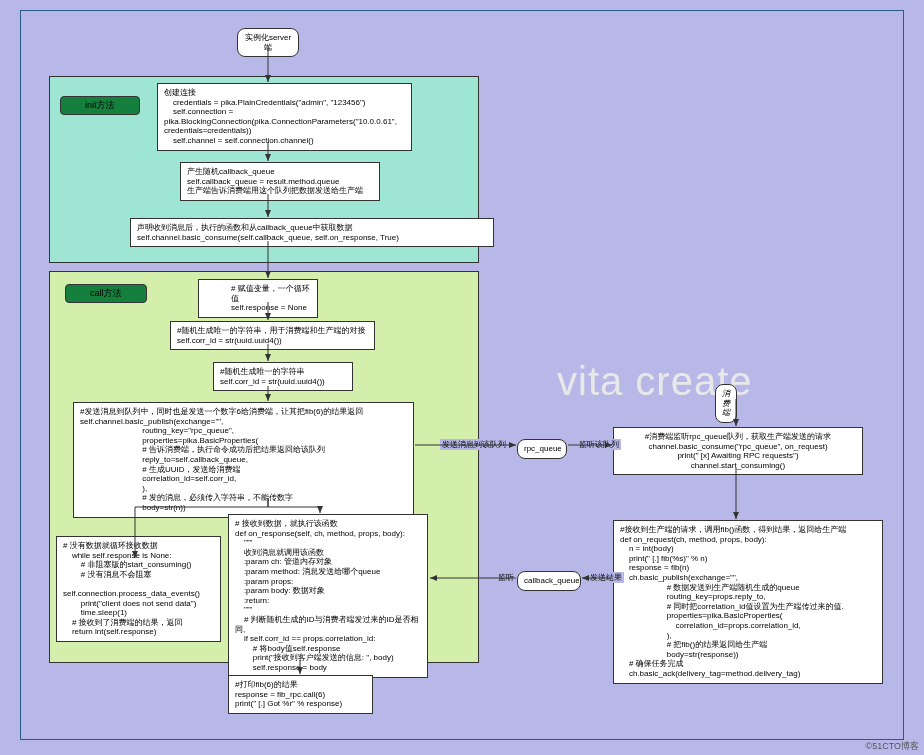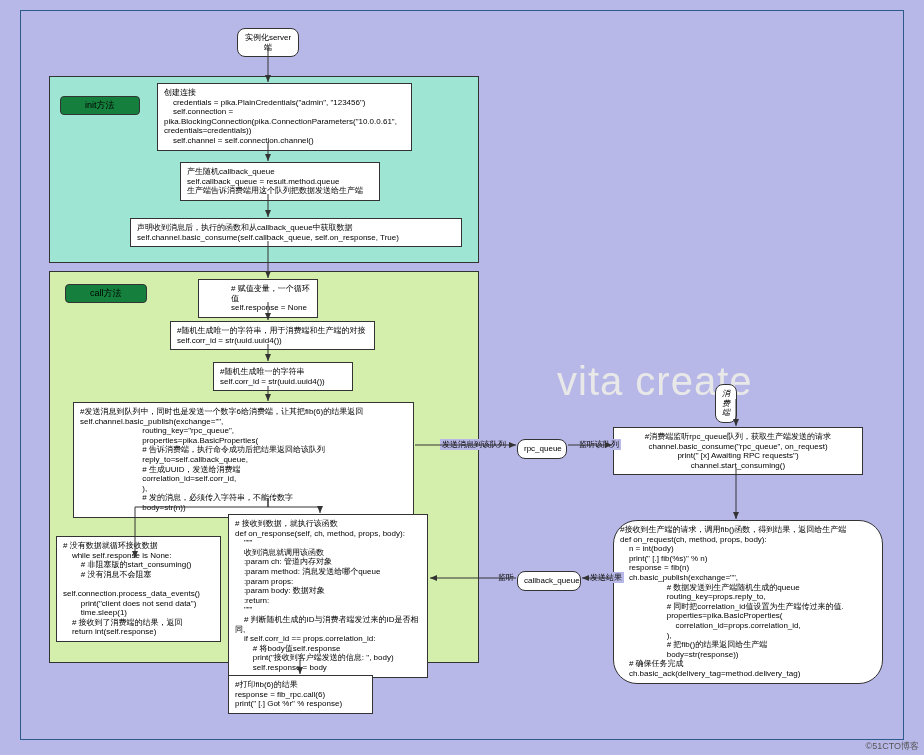--- a/index.html
+++ b/index.html
@@ -82,21 +82,21 @@
 
 <div class="node" style="left:157px; top:83px; width:255px; white-space:pre-wrap;">创建连接
     credentials = pika.PlainCredentials("admin", "123456")
     self.connection =
 pika.BlockingConnection(pika.ConnectionParameters("10.0.0.61",
 credentials=credentials))
     self.channel = self.connection.channel()</div>
 <div class="node" style="left:180px; top:162px; width:200px; white-space:pre-wrap;">产生随机callback_queue
 self.callback_queue = result.method.queue
 生产端告诉消费端用这个队列把数据发送给生产端</div>
-<div class="node" style="left:130px; top:218px; width:332px; white-space:pre-wrap;">声明收到消息后，执行的函数和从callback_queue中获取数据
+<div class="node" style="left:130px; top:218px; width:364px; white-space:pre-wrap;">声明收到消息后，执行的函数和从callback_queue中获取数据
 self.channel.basic_consume(self.callback_queue, self.on_response, True)</div>
 
 <div class="group call-group" style="left:49px; top:271px; width:430px; height:392px;"></div>
 <div class="group-title" style="left:65px; top:284px;">call方法</div>
 
 <div class="node" style="left:198px; top:279px; width:120px; white-space:pre-wrap;padding-left:32px;"># 赋值变量，一个循环值
 self.response = None</div>
 <div class="node" style="left:170px; top:321px; width:205px; white-space:pre-wrap;">#随机生成唯一的字符串，用于消费端和生产端的对接
 self.corr_id = str(uuid.uuid4())</div>
 <div class="node" style="left:213px; top:362px; width:140px; white-space:pre-wrap;">#随机生成唯一的字符串
@@ -139,21 +139,21 @@
 
 <div class="node" style="left:228px; top:675px; width:145px; white-space:pre-wrap;">#打印fib(6)的结果
 response = fib_rpc.call(6)
 print(" [.] Got %r" % response)</div>
 
 <div class="node rounded" style="left:715px; top:384px; width:22px; text-align:center;font-style:italic;">消费端</div>
 <div class="node" style="left:613px; top:427px; width:250px; white-space:pre-wrap;text-align:center;">#消费端监听rpc_queue队列，获取生产端发送的请求
 channel.basic_consume("rpc_queue", on_request)
 print(" [x] Awaiting RPC requests")
 channel.start_consuming()</div>
-<div class="node" style="left:613px; top:520px; width:270px; white-space:pre-wrap;border-radius:24px;">#接收到生产端的请求，调用fib()函数，得到结果，返回给生产端
+<div class="node" style="left:613px; top:520px; width:270px; white-space:pre-wrap;">#接收到生产端的请求，调用fib()函数，得到结果，返回给生产端
 def on_request(ch, method, props, body):
     n = int(body)
     print(" [.] fib(%s)" % n)
     response = fib(n)
     ch.basic_publish(exchange="",
                      # 数据发送到生产端随机生成的queue
                      routing_key=props.reply_to,
                      # 同时把correlation_id值设置为生产端传过来的值.
                      properties=pika.BasicProperties(
                          correlation_id=props.correlation_id,

